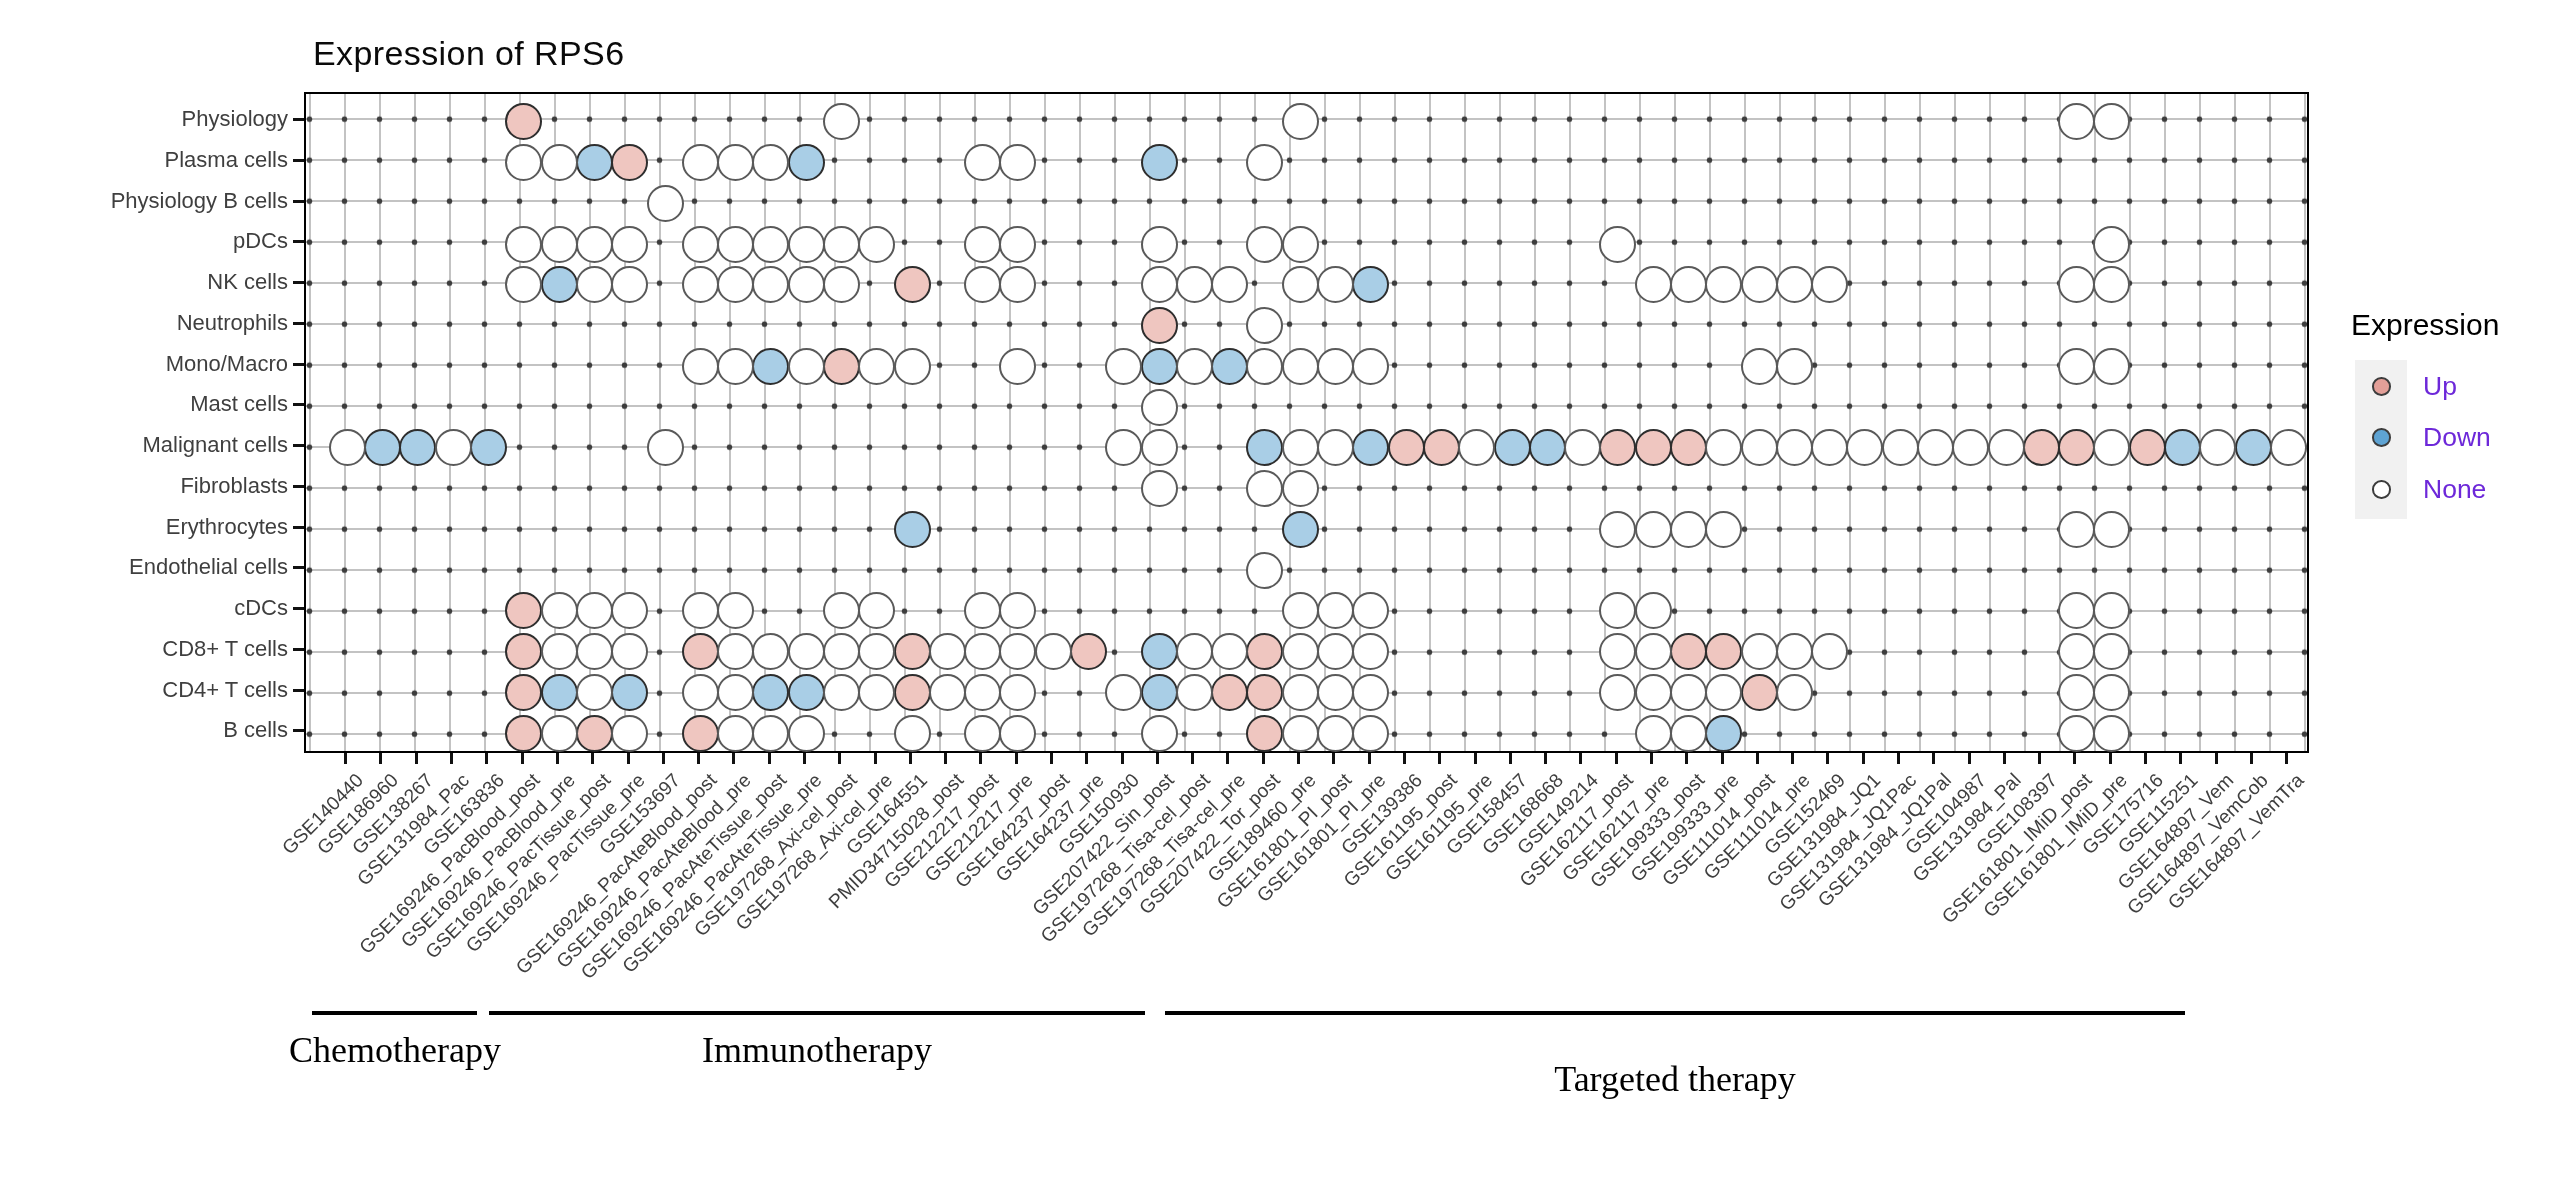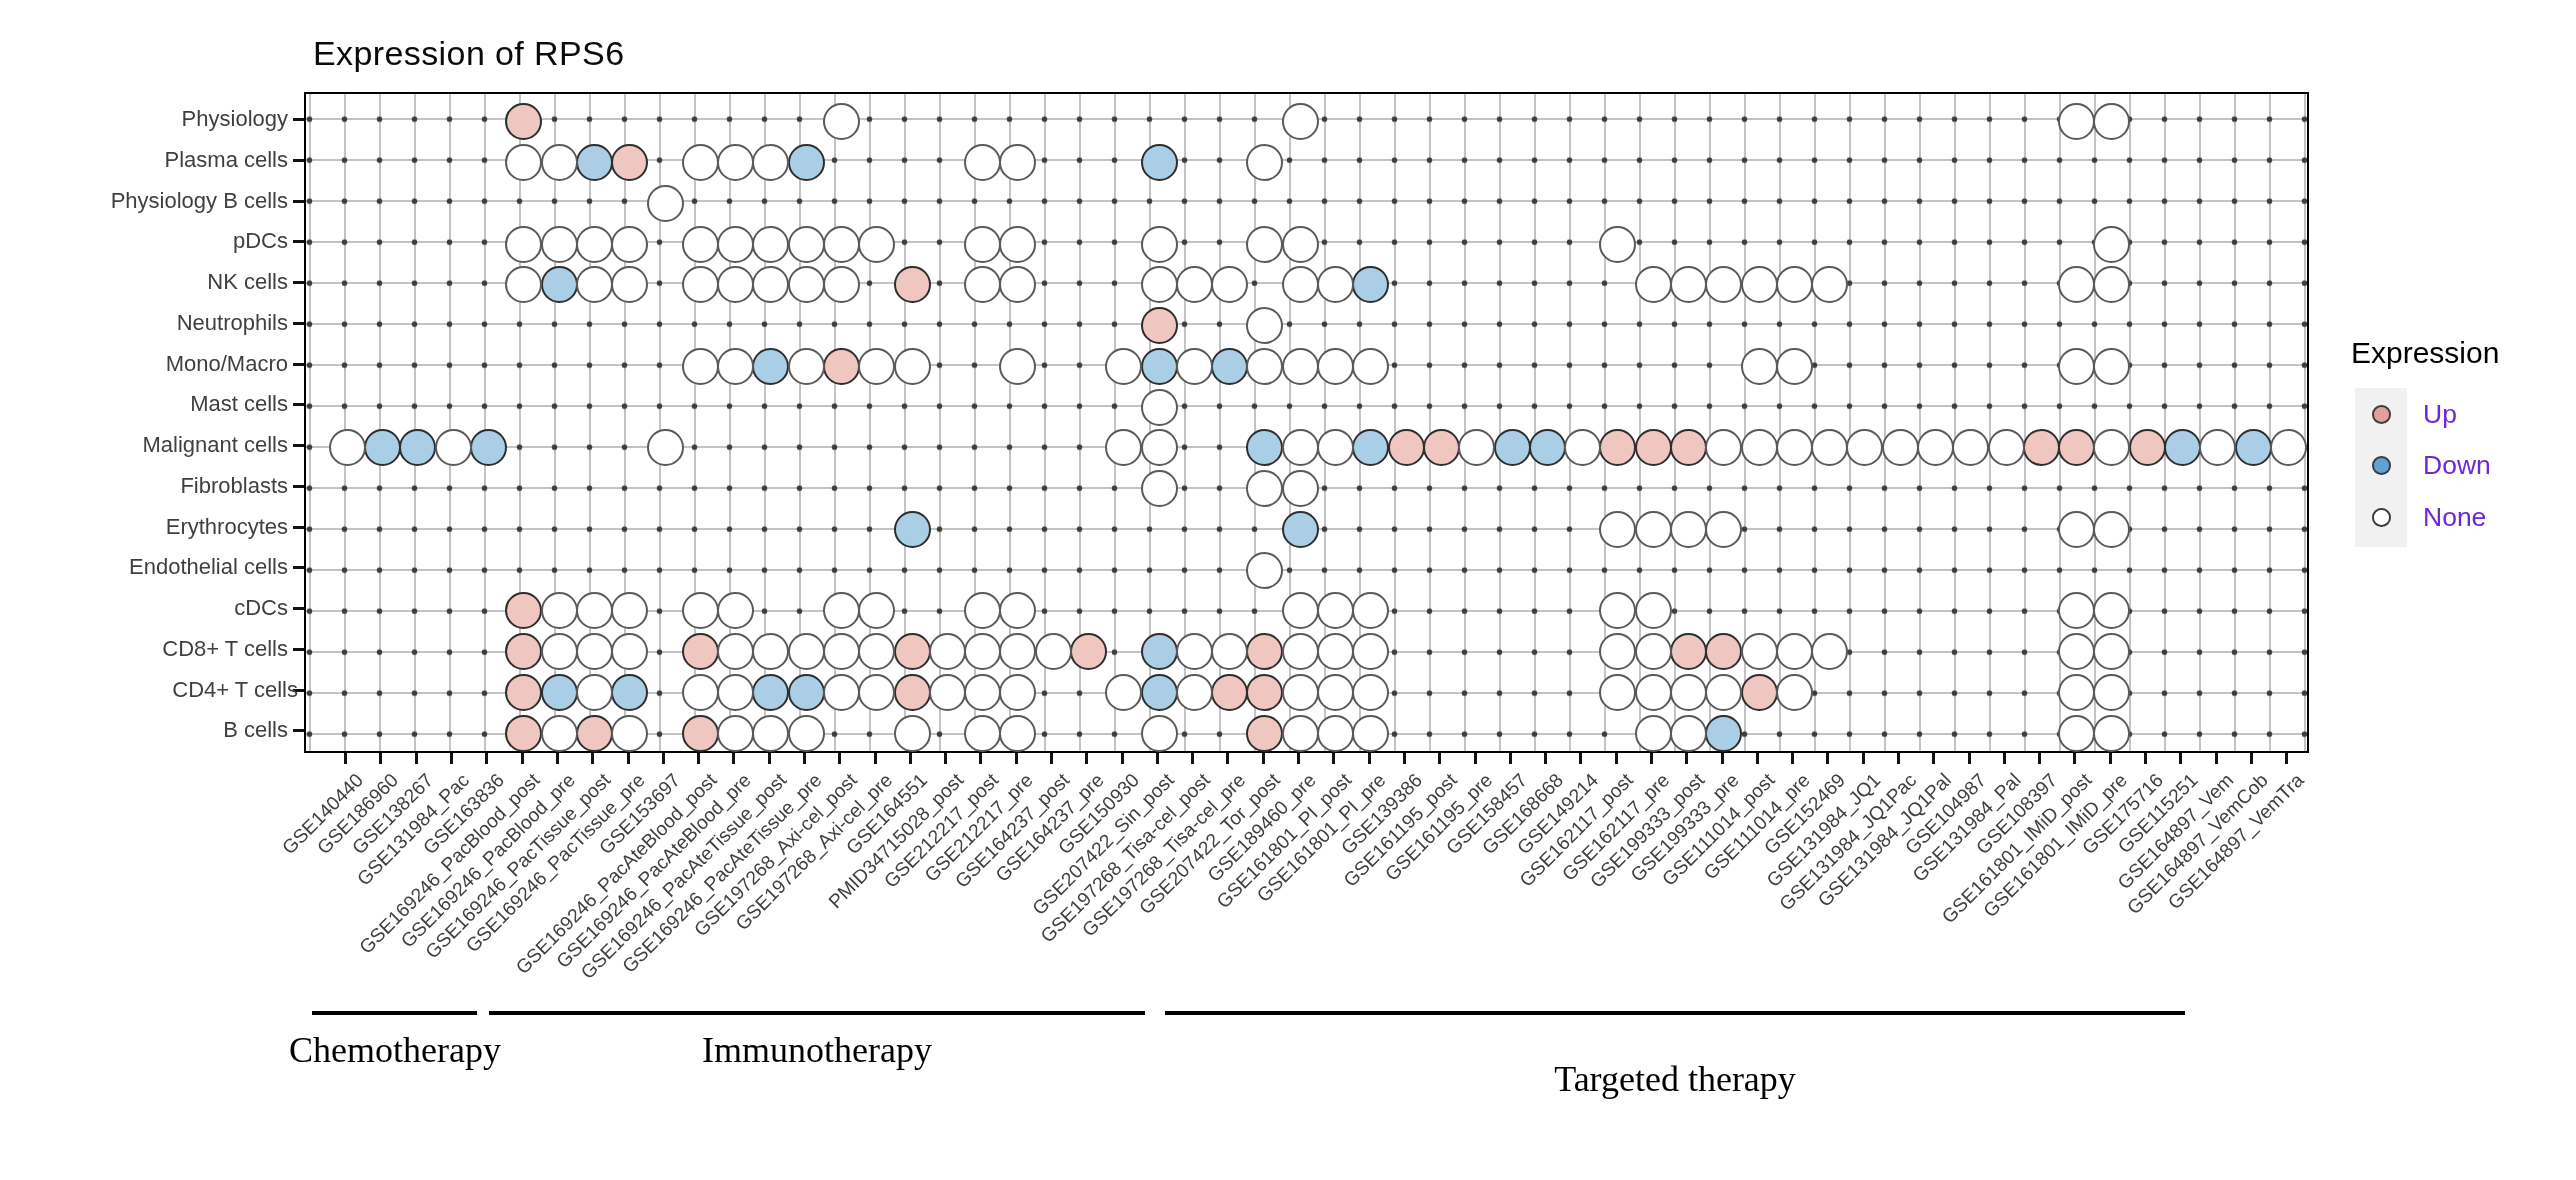--- a/index.html
+++ b/index.html
@@ -27,21 +27,21 @@
   .ytick{position:absolute;width:10.7px;height:2.9px;background:#111;}
   .xtick{position:absolute;width:2.9px;height:10.7px;background:#111;}
   .ylab{position:absolute;font-size:22px;color:#3f3f3f;text-align:right;width:258px;line-height:22px;}
   .xlab{position:absolute;font-size:19.3px;color:#3f3f3f;white-space:nowrap;
         transform:rotate(-45deg);transform-origin:100% 0%;line-height:19.3px;}
 
   .grp-line{position:absolute;height:4.3px;background:#000;}
   .grp-label{position:absolute;font-family:"Liberation Serif", serif;font-size:36px;color:#000;
              transform:translateX(-50%);white-space:nowrap;}
 
-  #legend{position:absolute;left:2351px;top:336px;}
+  #legend{position:absolute;left:2351px;top:308px;}
   #legend-title{font-size:30px;color:#000;margin-bottom:20px;}
   #legend-keys{position:absolute;left:4.3px;top:52px;width:52px;height:159px;background:#f1f1f1;}
   .leg-item{position:absolute;left:0;}
   .leg-dot{position:absolute;width:18.6px;height:18.6px;border-radius:50%;border:2.9px solid #3c3c3c;box-sizing:border-box;}
   .leg-label{position:absolute;left:72px;top:-5.7px;font-size:26.5px;color:#6d28d9;white-space:nowrap;}
 </style>
 </head>
 <body>
 
 <div id="stage">
@@ -371,21 +371,21 @@
       <div class="ylab" style="left: 30px; top: 271px;">NK cells</div>
       <div class="ylab" style="left: 30px; top: 312px;">Neutrophils</div>
       <div class="ylab" style="left: 30px; top: 353px;">Mono/Macro</div>
       <div class="ylab" style="left: 30px; top: 393px;">Mast cells</div>
       <div class="ylab" style="left: 30px; top: 434px;">Malignant cells</div>
       <div class="ylab" style="left: 30px; top: 475px;">Fibroblasts</div>
       <div class="ylab" style="left: 30px; top: 516px;">Erythrocytes</div>
       <div class="ylab" style="left: 30px; top: 556px;">Endothelial cells</div>
       <div class="ylab" style="left: 30px; top: 597px;">cDCs</div>
       <div class="ylab" style="left: 30px; top: 638px;">CD8+ T cells</div>
-      <div class="ylab" style="left: 40px; top: 679px;">CD4+ T cells</div>
+      <div class="ylab" style="left: 30px; top: 679px;">CD4+ T cells</div>
       <div class="ylab" style="left: 30px; top: 719px;">B cells</div>
     </div>
   <div id="xlabels">
       <div class="xlab" style="right: 2223px; top: 770px;">GSE140440</div>
       <div class="xlab" style="right: 2188px; top: 770px;">GSE186960</div>
       <div class="xlab" style="right: 2153px; top: 770px;">GSE138267</div>
       <div class="xlab" style="right: 2117px; top: 770px;">GSE131984_Pac</div>
       <div class="xlab" style="right: 2082px; top: 770px;">GSE163836</div>
       <div class="xlab" style="right: 2047px; top: 770px;">GSE169246_PacBlood_post</div>
       <div class="xlab" style="right: 2011px; top: 770px;">GSE169246_PacBlood_pre</div>

